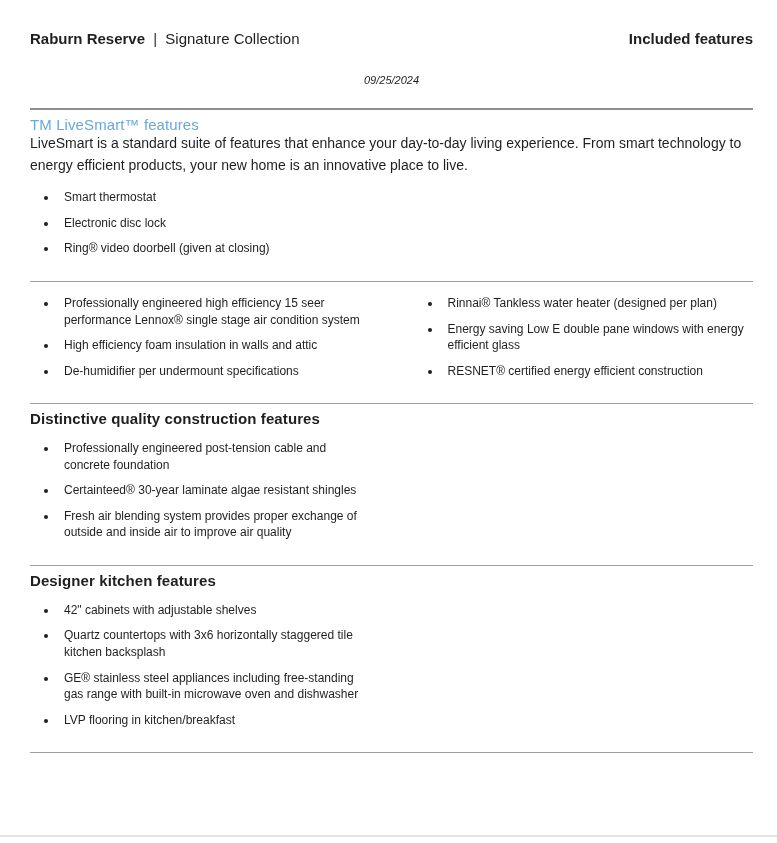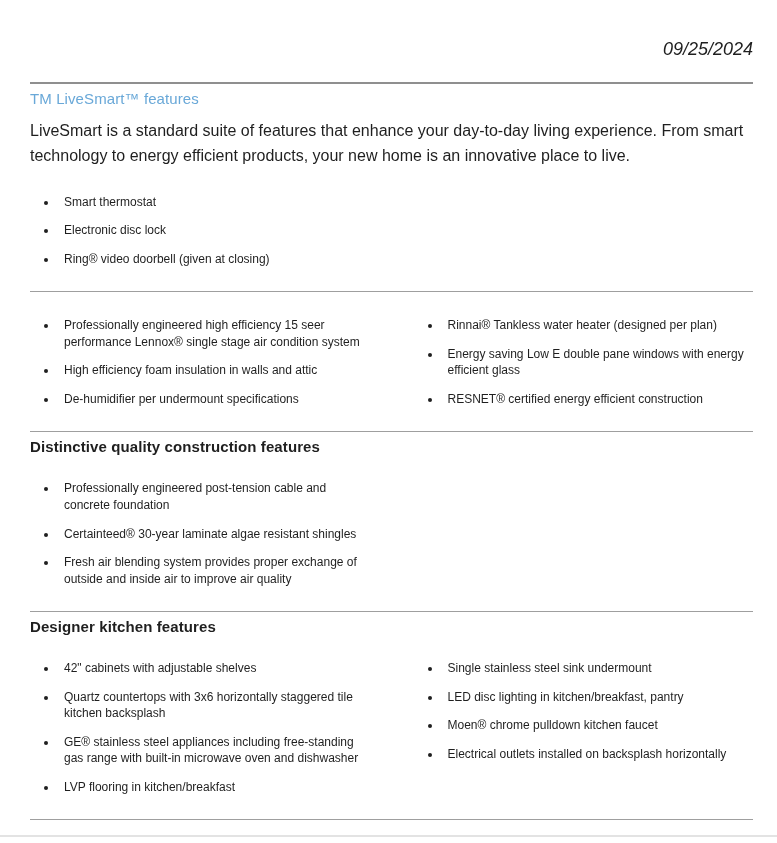--- a/index.html
+++ b/index.html
@@ -11,42 +11,50 @@
     color:#1f1f1f; position:relative;
   }
   .page { padding:30px 24px 0 30px; }
 
   
   .header-row { display:flex; justify-content:space-between; align-items:baseline; }
   .brand-line { font-size:15px; }
   .brand { font-weight:bold; }
   .sep { margin:0 4px; color:#333; }
   .doc-title { font-weight:bold; font-size:15px; }
-  .date-row { text-align:right; font-style:italic; font-size:18px; margin-top:9px; }
+  .date-row { text-align:center; font-style:italic; font-size:11px; margin-top:27px; }
 
   hr.rule { border:none; }
   hr.thick { height:2px; background:#8f8f8f; margin-top:22px; }
   hr.thin  { height:1px; background:#9f9f9f; margin-top:15px; }
 
   section h2 { font-size:15px; font-weight:bold; margin-top:6px; letter-spacing:.1px; }
   section h2.accent { color:var(--accent); font-weight:normal; }
-  .desc { font-size:16px; line-height:1.55; margin-top:12px; max-width:720px; }
+  .desc { font-size:14px; line-height:1.55; max-width:720px; }
 
   .cols { display:grid; grid-template-columns:1fr 1fr; column-gap:44px; margin-top:13px; }
   .cols ul { list-style:disc outside; padding-left:28px; }
-  .cols li { font-size:12px; line-height:1.38; margin-bottom:9px; padding-left:6px;margin-top:12px; }
+  .cols li { font-size:12px; line-height:1.38; margin-bottom:9px; padding-left:6px; }
 
   .bottom-strip { position:absolute; left:0; right:0; bottom:6px; height:2px; background:#e3e3e3; }
 </style>
 </head>
 <body>
 
 <div class="page">
 
   <header>
+    <div class="header-row">
+      <div class="brand-line">
+        <span class="brand">Raburn Reserve</span>
+        <span class="sep">|</span>
+        <span class="collection">Signature Collection</span>
+      </div>
+      <div class="doc-title">Included features</div>
+    </div>
     <div class="date-row">09/25/2024</div>
   </header>
 
   <hr class="rule thick">
 
   <section>
     <h2 class="accent">TM LiveSmart™ features</h2>
     <p class="desc">LiveSmart is a standard suite of features that enhance your day-to-day living experience. From smart technology to energy efficient products, your new home is an innovative place to live.</p>
     <div class="cols">
       <ul>
@@ -91,26 +99,20 @@
 
   <section>
     <h2>Designer kitchen features</h2>
     <div class="cols">
       <ul>
           <li>42" cabinets with adjustable shelves</li>
           <li>Quartz countertops with 3x6 horizontally staggered tile kitchen backsplash</li>
           <li>GE® stainless steel appliances including free-standing gas range with built-in microwave oven and dishwasher</li>
           <li>LVP flooring in kitchen/breakfast</li>
         </ul>
-      <ul>
-          <li>Single stainless steel sink undermount</li>
-          <li>LED disc lighting in kitchen/breakfast, pantry</li>
-          <li>Moen® chrome pulldown kitchen faucet</li>
-          <li>Electrical outlets installed on backsplash horizontally</li>
-        </ul>
     </div>
   </section>
 
   <hr class="rule thin">
 
 </div>
 
 <div class="bottom-strip"></div>
 
 </body></html>

